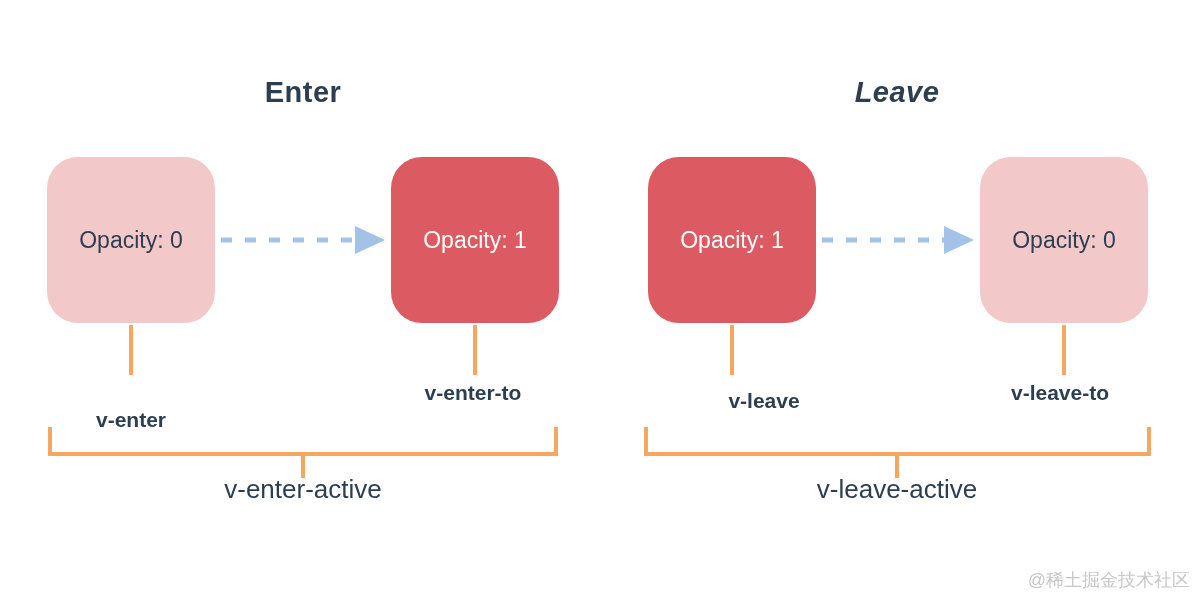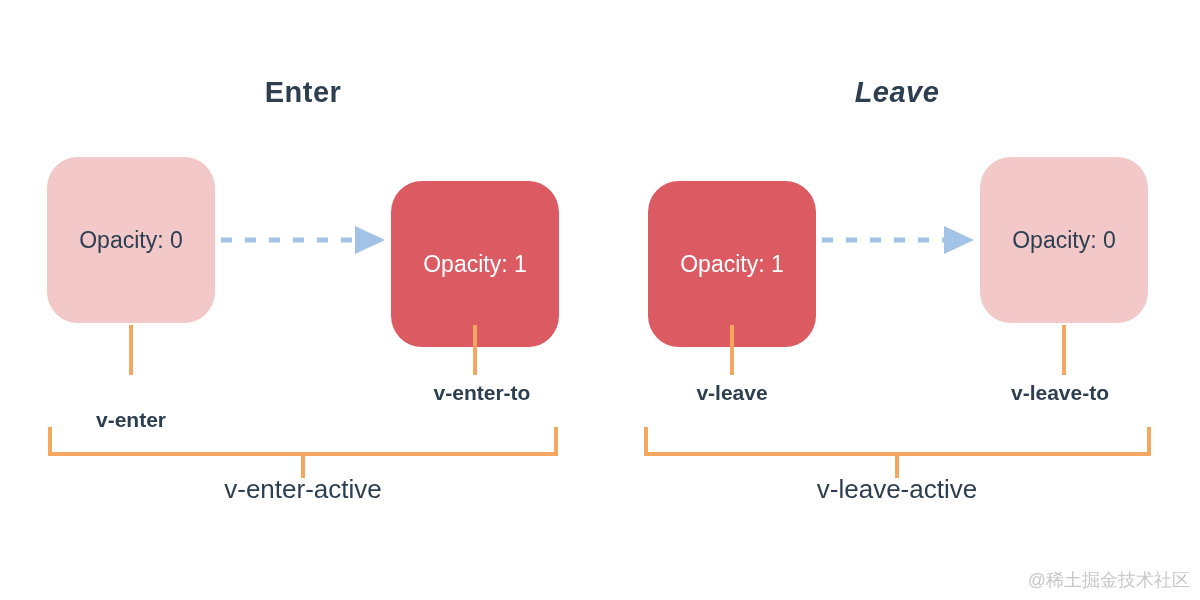--- a/index.html
+++ b/index.html
@@ -23,21 +23,21 @@
   #title-leave { left: 797px; font-style: italic; }
 
   .box {
     position: absolute; top: 157px;
     width: 168px; height: 166px;
     display: flex; align-items: center; justify-content: center;
     font-size: 23px;
     border-radius: 31px;
   }
   .box.pink { background: var(--pink, #f3c8c9); color: var(--navy, #2c3e50); }
-  .box.red  { background: var(--red, #dc5b63);  color: var(--white, #ffffff); margin-top: 24px; }
+  .box.red  { background: var(--red, #dc5b63);  color: var(--white, #ffffff); }
   #box-enter-from { left: 47px; }
   #box-enter-to   { left: 391px; }
   #box-leave-from { left: 648px; }
   #box-leave-to   { left: 980px; }
 
   .arrow-svg { position: absolute; top: 220px; height: 40px; color: var(--blue, #a3c2e7); }
   #arrow-enter { left: 217px; width: 172px; }
   #arrow-leave { left: 818px; width: 160px; }
 
   .tick {
@@ -50,22 +50,22 @@
   #tick-leave-from { left: 730px; }
   #tick-leave-to   { left: 1062px; }
 
   .class-label {
     position: absolute; top: 381px; width: 200px;
     text-align: center;
     font-size: 21px; font-weight: 700;
     color: var(--navy, #2c3e50);
   }
   #label-enter-from { left: 31px; margin-top: 27px; }
-  #label-enter-to   { left: 382px; }
-  #label-leave-from { left: 632px; }
+  #label-enter-to   { left: 373px; }
+  #label-leave-from { left: 664px; margin-top: 8px; }
   #label-leave-to   { left: 960px; }
 
   .bracket-part { position: absolute; background: var(--orange, #f5a75f); }
   .bracket-h    { top: 452px; height: 4px; }
   .bracket-v    { top: 427px; width: 4px; height: 29px; }
   .bracket-tick { top: 456px; width: 4px; height: 22px; }
   #bracket-enter-h    { left: 48px;  width: 510px; }
   #bracket-enter-vl   { left: 48px; }
   #bracket-enter-vr   { left: 554px; }
   #bracket-enter-tick { left: 301px; }

